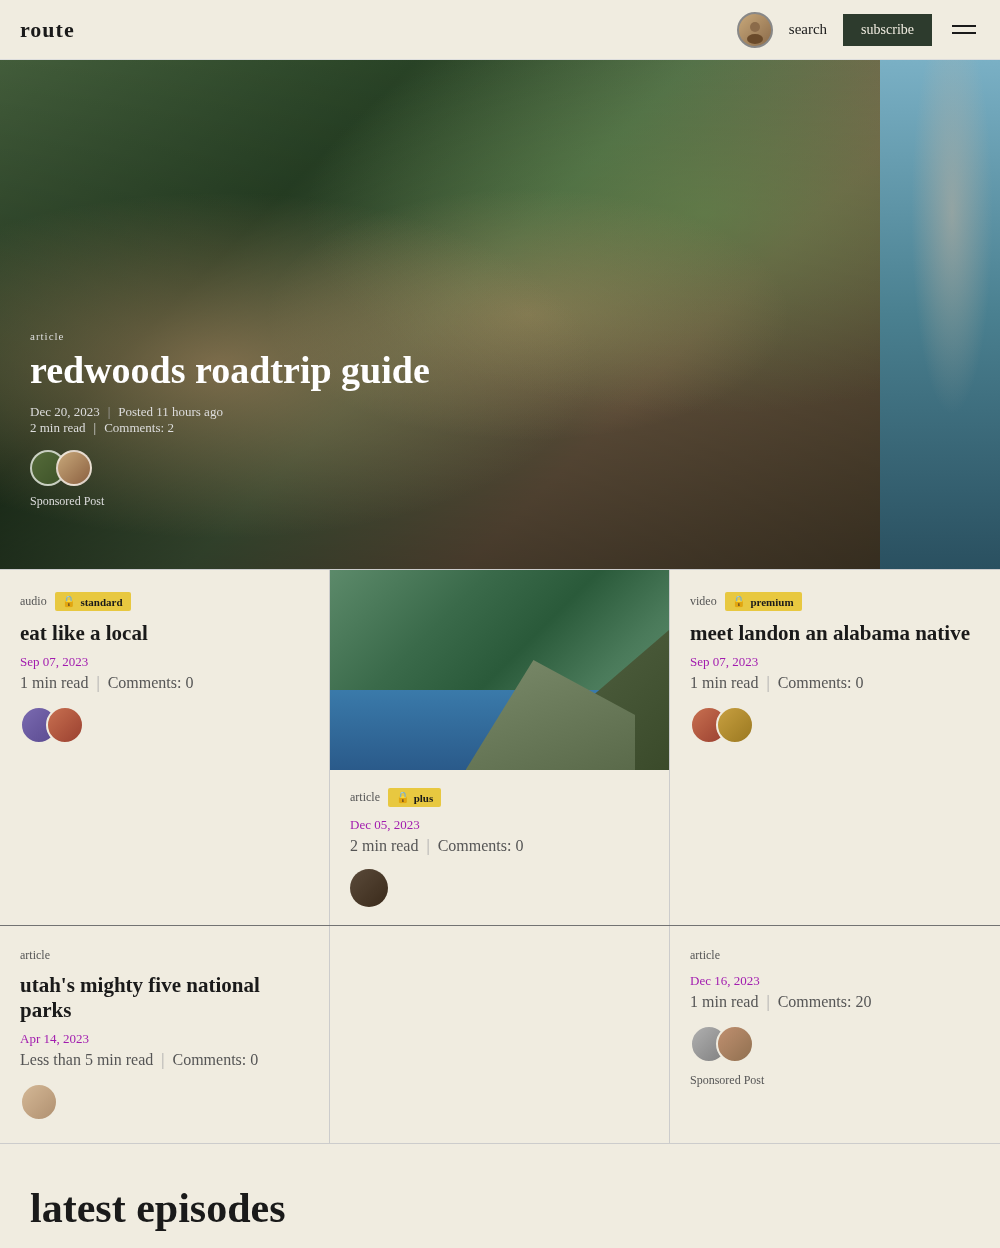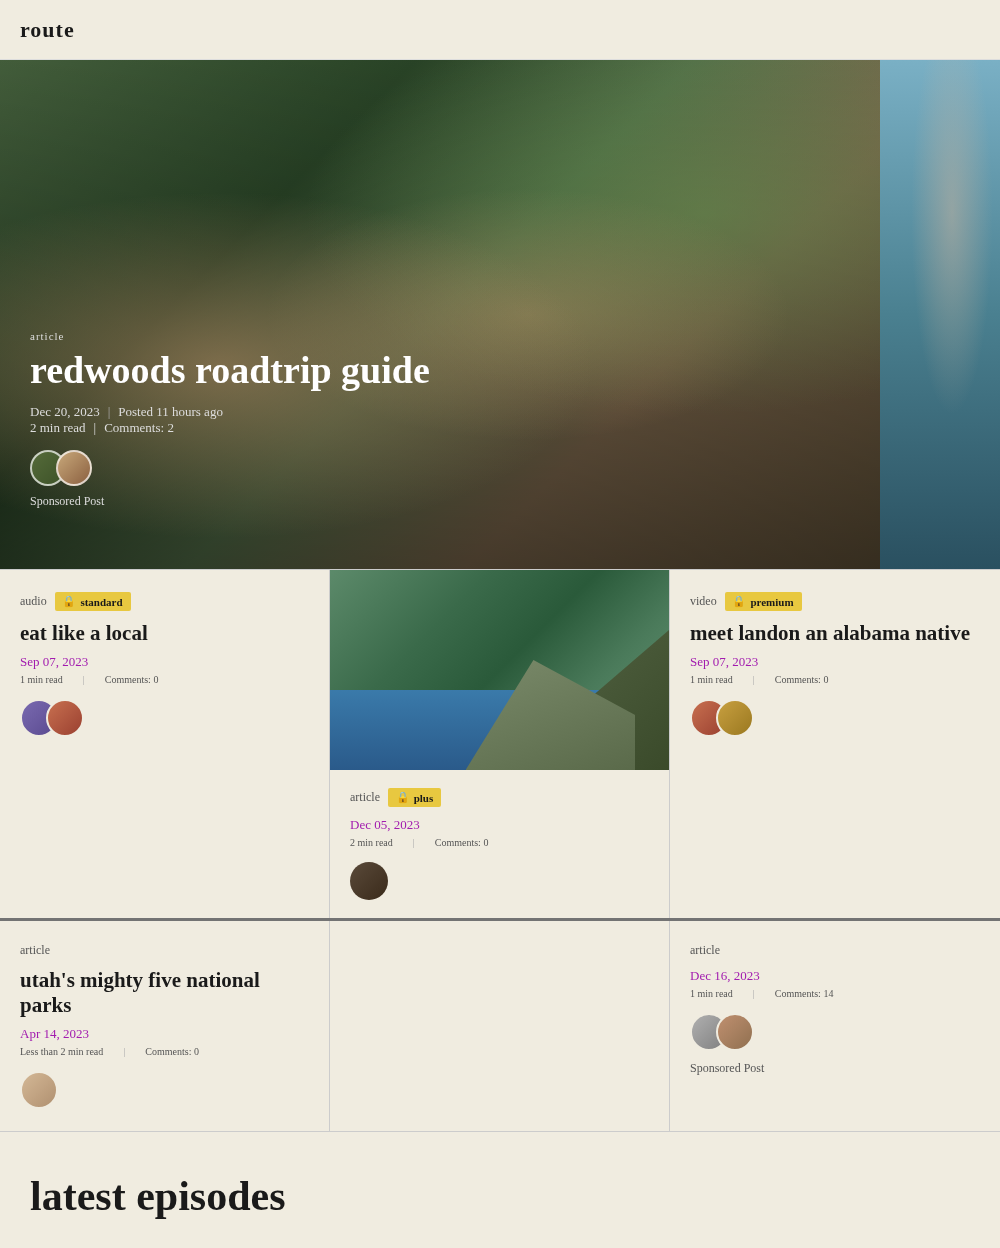--- a/index.html
+++ b/index.html
@@ -177,21 +177,21 @@
       height: 100%;
       background: 
         radial-gradient(ellipse at 60% 30%, rgba(200,180,160,0.5) 0%, transparent 40%),
         linear-gradient(180deg, #7ab0c5 0%, #4a8090 50%, #2a5060 100%);
     }
 
     
     .card-grid {
       display: grid;
       grid-template-columns: 330px 1fr 330px;
-      border-bottom: 3px solid #737373;
+      border-bottom: 1px solid #737373;
     }
     .card {
       padding: 22px 20px;
       border-right: 1px solid #ccc;
       background: #f0ece0;
     }
     .card:last-child { border-right: none; }
     .card-center {
       padding: 0;
       border-right: 1px solid #ccc;
@@ -266,24 +266,24 @@
       margin-bottom: 8px;
       text-transform: lowercase;
       color: #1a1a1a;
     }
     .card-date {
       font-size: 13px;
       color: #a21caf;
       margin-bottom: 4px;
     }
     .card-meta {
-      font-size: 10px;
+      font-size: 16px;
       color: #555;
       display: flex;
-      gap: 20px;
+      gap: 8px;
       align-items: center;
       margin-bottom: 14px;
     }
     .card-meta .sep { color: #aaa; }
     .card-avatars {
       display: flex;
     }
     .av-small {
       width: 38px;
       height: 38px;
@@ -340,20 +340,34 @@
       font-weight: bold;
       text-transform: lowercase;
       margin-bottom: 14px;
     }
   </style>
 </head>
 <body>
 
 <header>
   <div class="logo">route</div>
+  <div class="header-right">
+    <div class="avatar-circle">
+      <svg viewBox="0 0 28 28" fill="none">
+        <circle cx="14" cy="11" r="5" fill="#8b6b4a"></circle>
+        <ellipse cx="14" cy="23" rx="8" ry="5" fill="#6a4a2a"></ellipse>
+      </svg>
+    </div>
+    <span class="search-text">search</span>
+    <button class="subscribe-btn">subscribe</button>
+    <div class="hamburger">
+      <span></span>
+      <span></span>
+    </div>
+  </div>
 </header>
 
 <div class="hero-section">
   <div class="hero-main">
     <div class="hero-main-img"></div>
     <div class="hero-overlay-scene"></div>
     <div class="hero-content">
       <span class="article-tag">article</span>
       <h1 class="hero-title">redwoods roadtrip guide</h1>
       <div class="hero-meta">
@@ -451,41 +465,41 @@
 
 <div class="card-row2">
 
   <div class="card2">
     <div class="tag-row">
       <span class="tag-label">article</span>
     </div>
     <h2 class="card-title">utah's mighty five national parks</h2>
     <div class="card-date">Apr 14, 2023</div>
     <div class="card-meta">
-      <span>Less than 2 min read</span>
+      <span>Less than 5 min read</span>
       <span class="sep">|</span>
       <span>Comments: 0</span>
     </div>
     <div class="card-avatars">
       <div class="av-small av7"></div>
     </div>
   </div>
 
   <div class="card2-center">
   </div>
 
   <div class="card2">
     <div class="tag-row">
       <span class="tag-label">article</span>
     </div>
     <div class="card-date">Dec 16, 2023</div>
     <div class="card-meta">
       <span>1 min read</span>
       <span class="sep">|</span>
-      <span>Comments: 14</span>
+      <span>Comments: 20</span>
     </div>
     <div class="card-avatars">
       <div class="av-small av6"></div>
       <div class="av-small av8"></div>
     </div>
     <div class="sponsored-label">Sponsored Post</div>
   </div>
 </div>
 
 <div class="latest-episodes">

